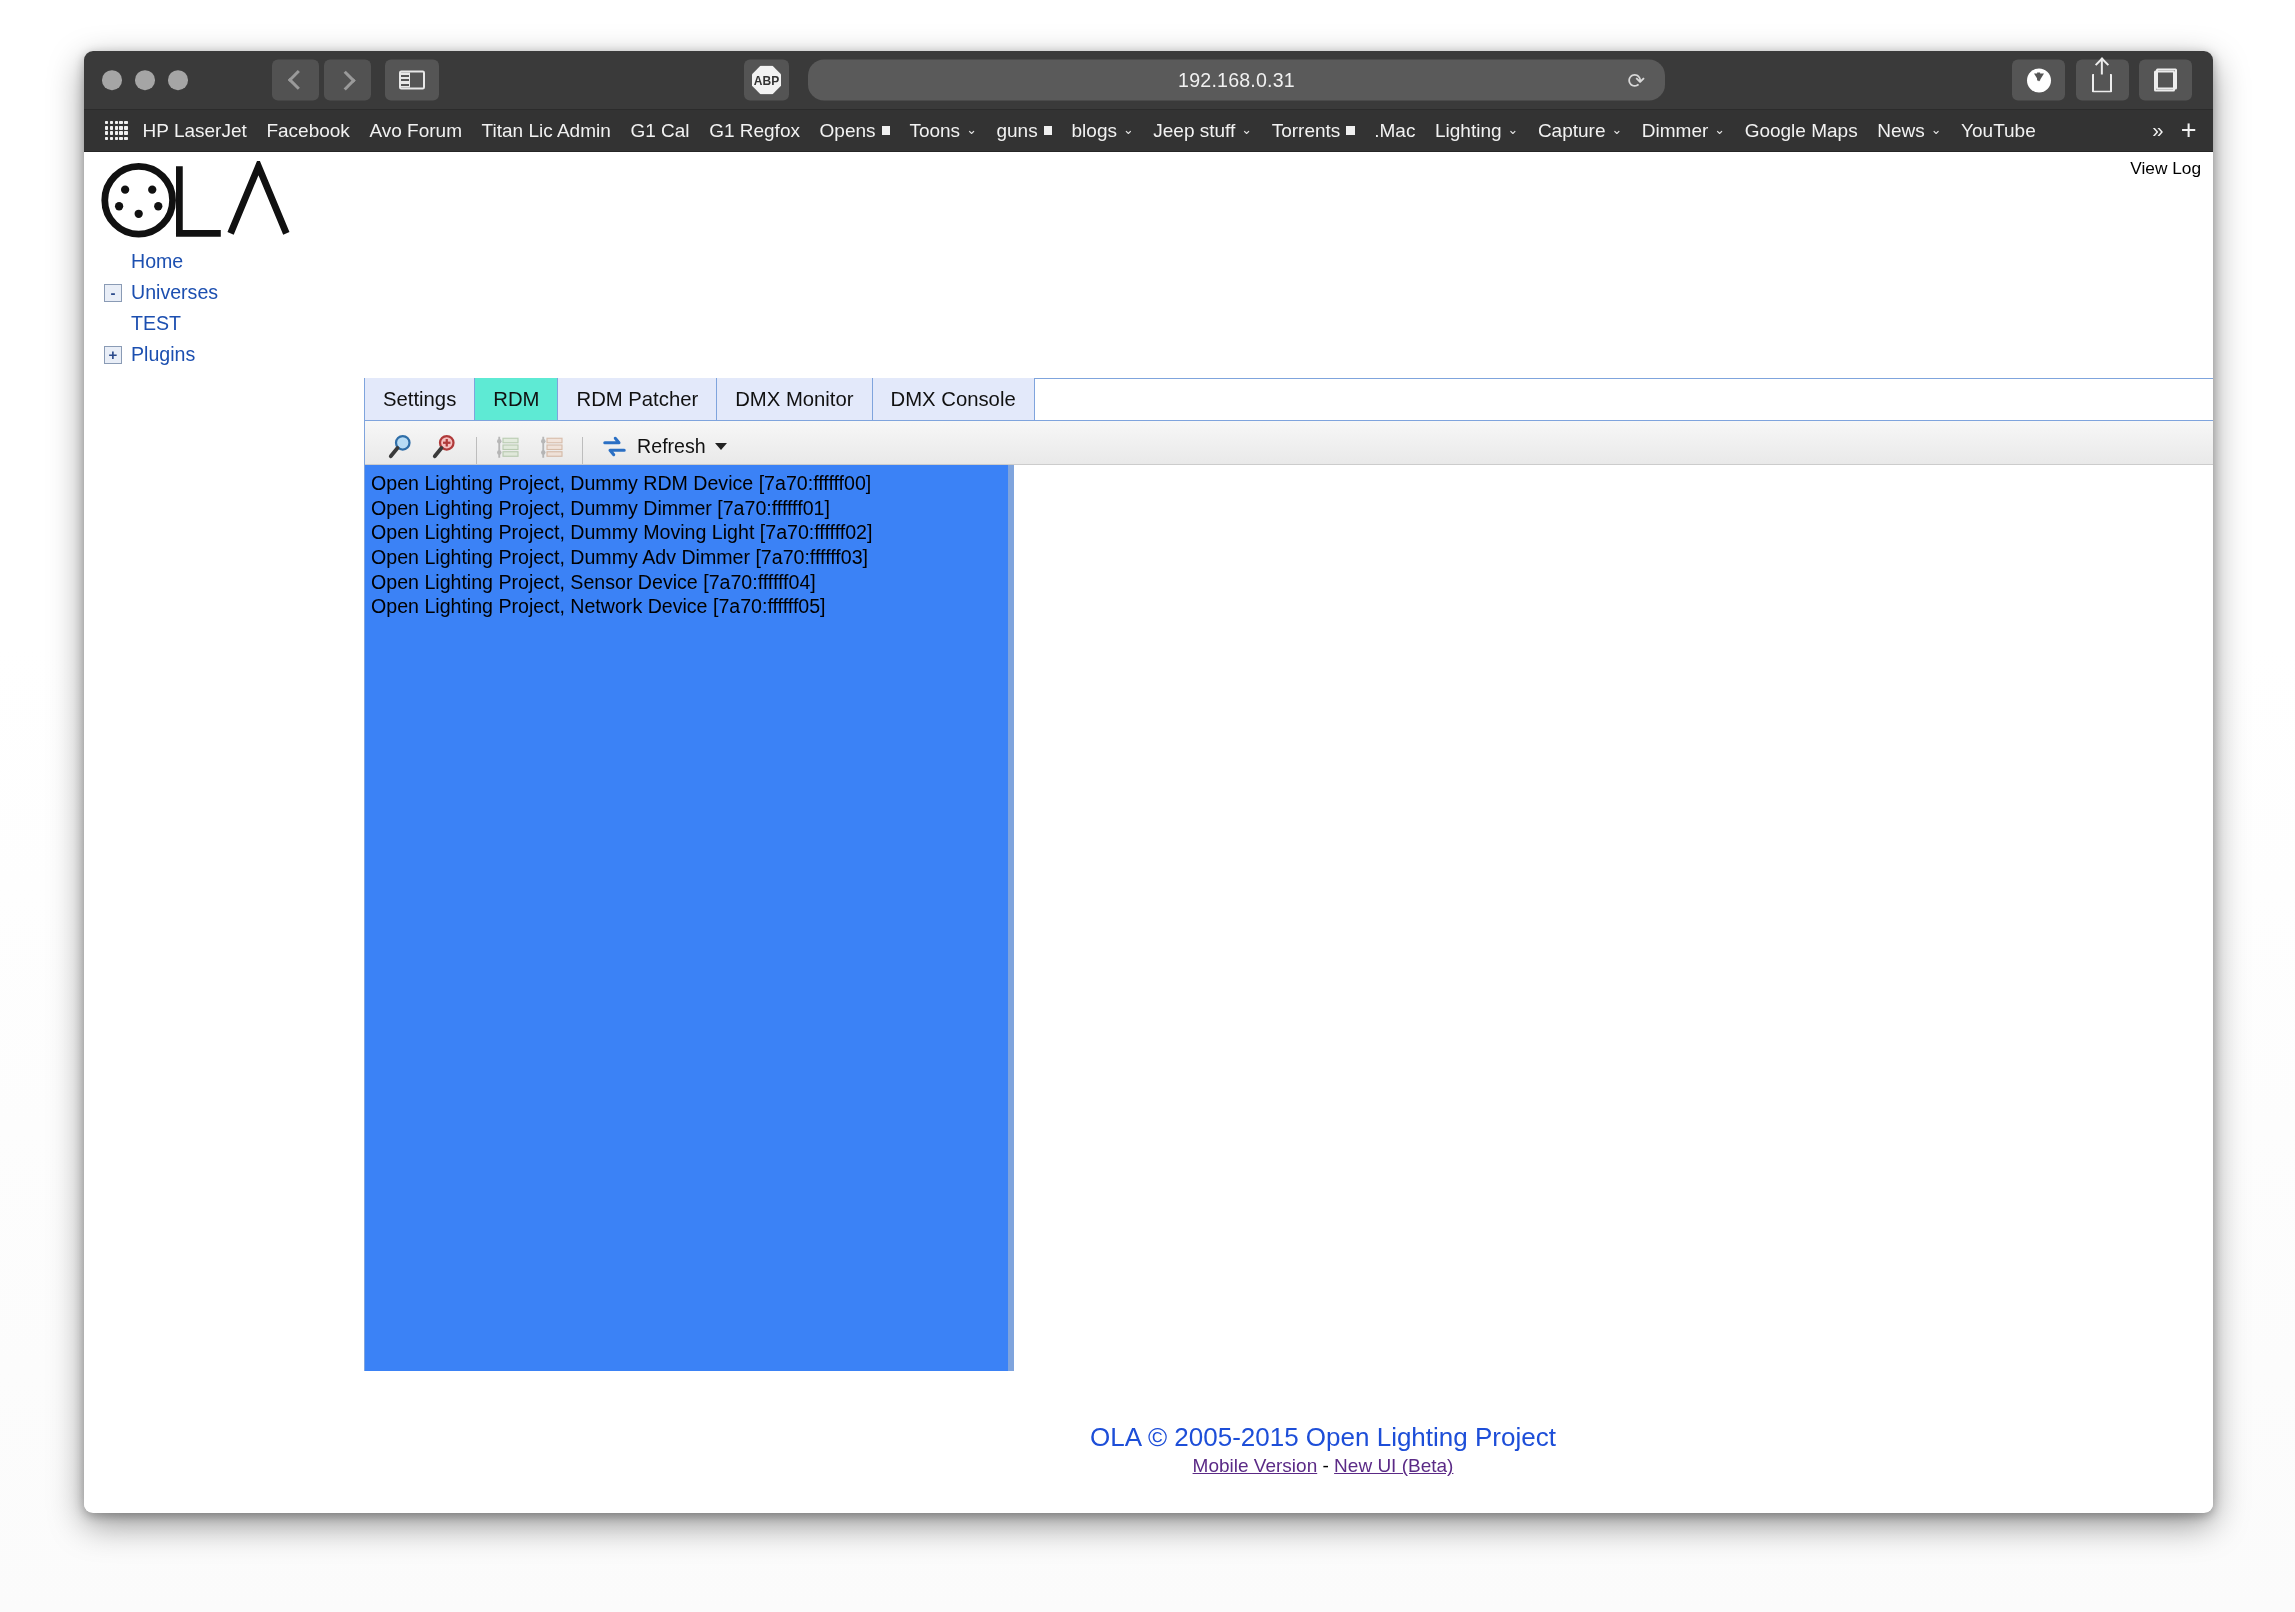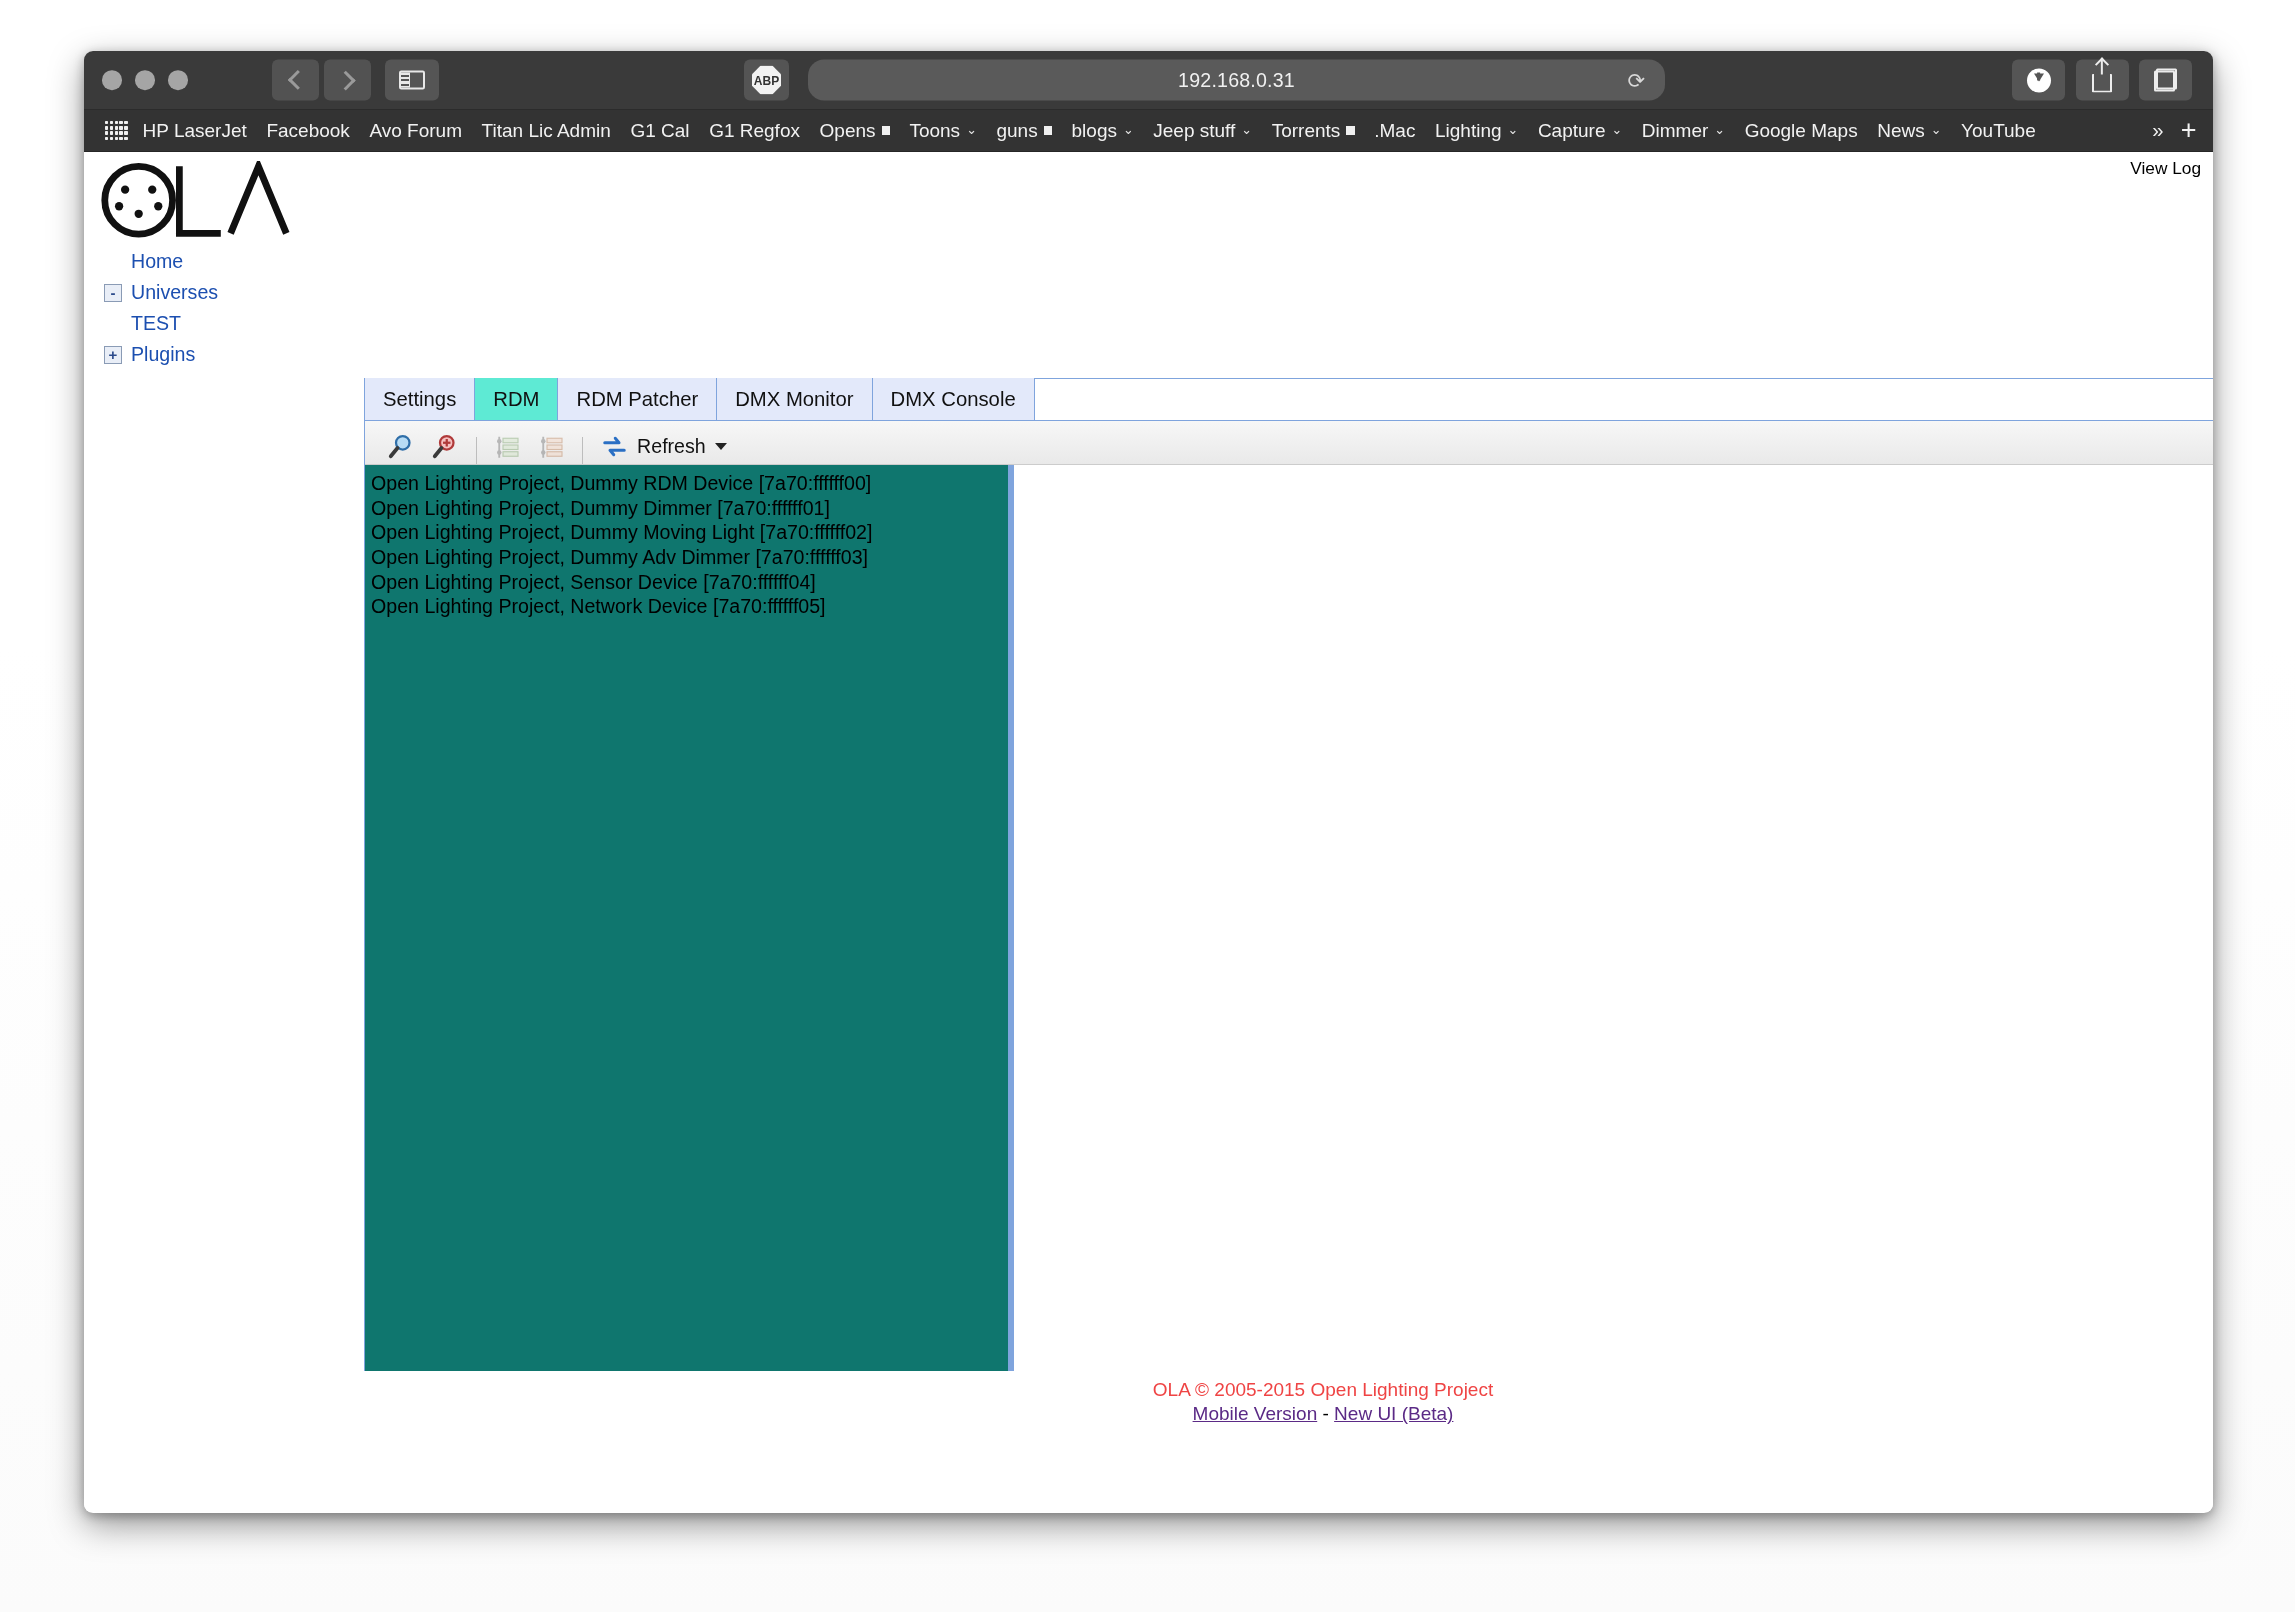--- a/index.html
+++ b/index.html
@@ -151,29 +151,29 @@
     background: linear-gradient(180deg,#f7f7f7 0%, #e9e9e9 100%);
     border-bottom:0.8px solid #cccccc;
   }
   .tbtn { width:44px; height:35px; display:flex; align-items:center; justify-content:center; cursor:pointer; }
   .tsep { width:0.8px; height:27px; background:#bdbdbd; margin:0 9px; }
   .refresh-btn { display:flex; align-items:center; gap:9px; padding:0 9px; height:35px; cursor:pointer; }
   .refresh-lbl { font-size:19.6px; color:#111; }
   .caret-dn { width:0;height:0;border-left:6px solid transparent;border-right:6px solid transparent;border-top:7.5px solid #222; }
 
   .splitwrap { position:relative; height: calc(993px - 42px - 44px - 1.5px); display:flex; }
-  .devlist { width:643px; padding:6px 4px 0 6px; background:#0f766e; overflow:hidden; }
+  .devlist { width:643px; padding:6px 4px 0 6px; background:#3b82f6; overflow:hidden; }
   .dev { font-size:19.6px; color:#000; line-height:1.18; white-space:nowrap; padding:0.8px 0; cursor:pointer; }
   .splitter { width:6px; background:#7fa4dd; cursor:col-resize; }
   .rightpane { flex:1; background:#ffffff; }
 
   .footer {
     position:absolute; left:280px; top:1227px; width:1918px; text-align:center;
   }
-  .footer .c1 { font-size:19px; color:#ef4444; }
+  .footer .c1 { font-size:26px; color:#1d4ed8;margin-top:43px; }
   .footer .c2 { font-size:19px; margin-top:2.3px; }
   .footer a { color:#5b2a86; text-decoration:underline; }
   .footer .dash { color:#000; }
 </style>
 </head>
 <body>
 
 <div id="desktop">
   <div id="browser">
 

